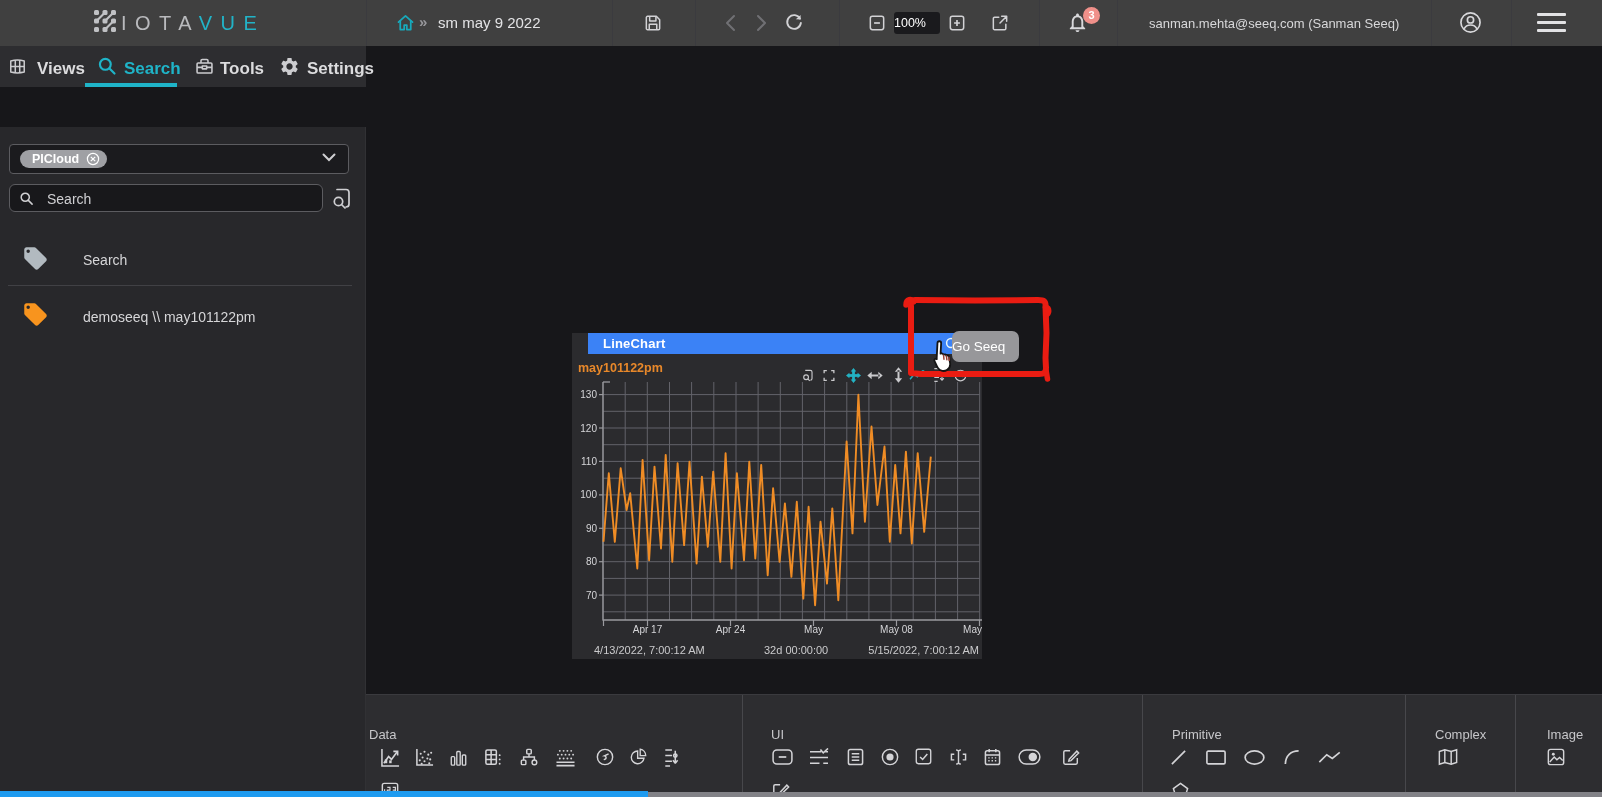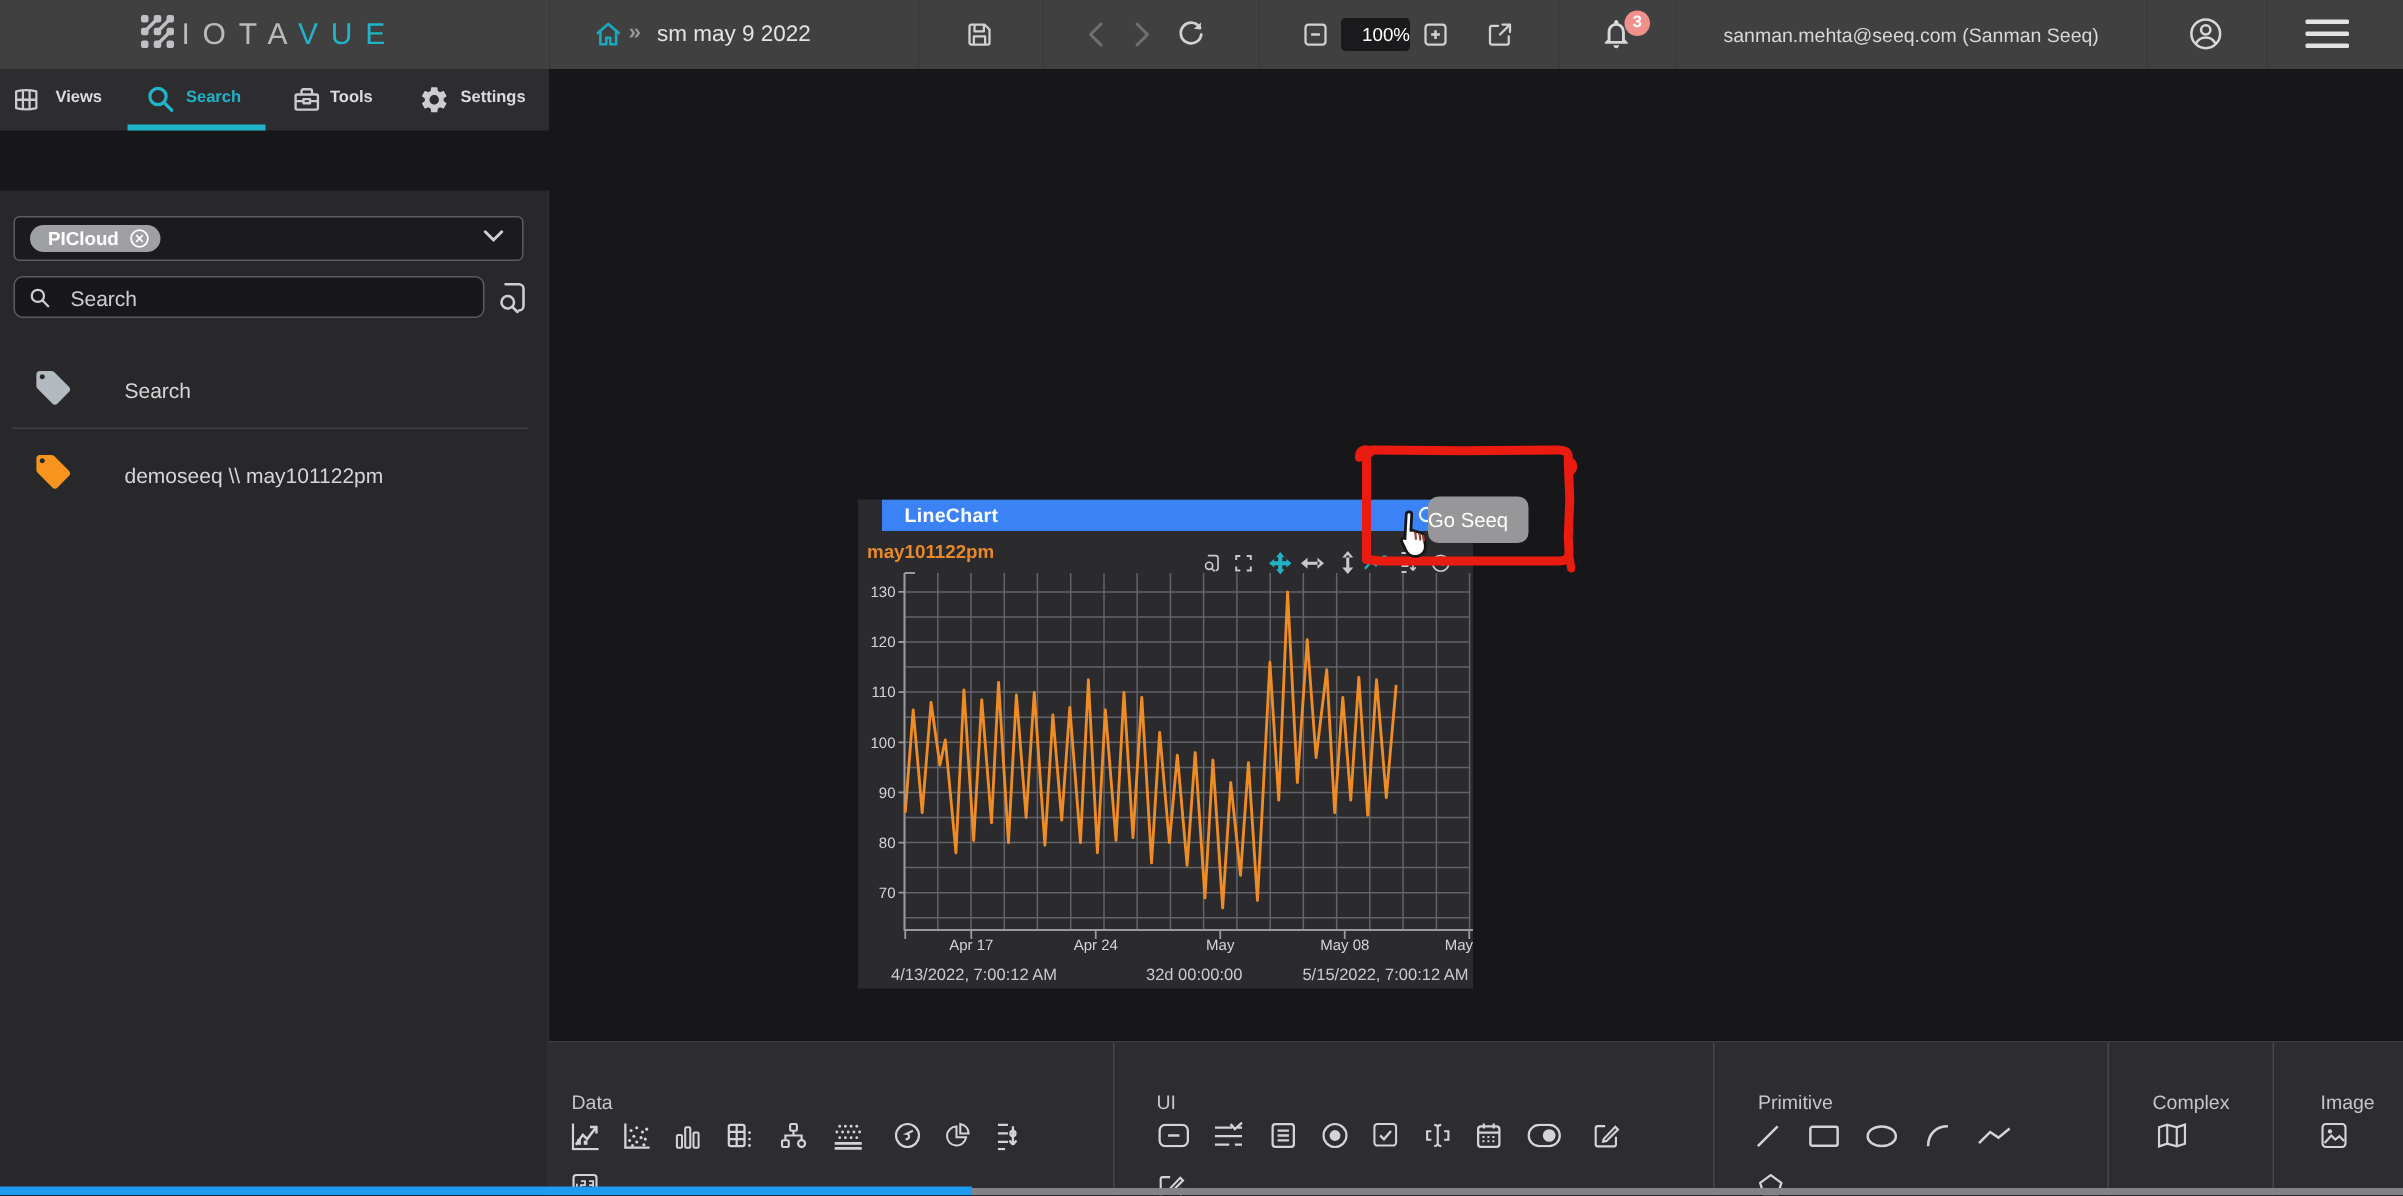--- a/index.html
+++ b/index.html
@@ -8,21 +8,21 @@
   .abs { position:absolute; }
   #app { position:relative; width:1602px; height:797px; background:#17171a; overflow:hidden; filter:brightness(1); }
   
   #topbar { position:absolute; left:0; top:0; width:1602px; height:46px; background:#404040; }
   .tdiv { position:absolute; top:0; width:1px; height:46px; background:#3b3b3f; }
   
   #navrow { position:absolute; left:0; top:46px; width:366px; height:41px; background:#2d2d30; }
   #subtabs { position:absolute; left:0; top:87px; width:366px; height:40px; background:#3a3a3d; }
   #sidebody { position:absolute; left:0; top:127px; width:366px; height:670px; background:#28282b; }
   #sidebody::after{ content:""; position:absolute; right:0; top:0; width:1px; height:670px; background:#313134;}
-  .navtxt { font-size:11px; font-weight:bold; color:#dcdcde; }
+  .navtxt { font-size:17px; font-weight:bold; color:#dcdcde; }
   .teal { color:#1fb4c8; }
   
   #bottompanel { position:absolute; left:366px; top:694px; width:1236px; height:103px; background:#2d2d30; border-top:1px solid #3a3a3e; }
   .pdiv { position:absolute; top:0; width:1px; height:103px; background:#47474b; }
   .ptitle { position:absolute; font-size:13px; color:#c6c6c9; }
   
   #widget { position:absolute; left:572px; top:333px; width:410px; height:326px; background:#2b2b2e; overflow:hidden; }
   #whead { position:absolute; left:16px; top:0; width:410px; height:21px; background:#3b82f6;text-decoration:underline; }
   #whead .t { position:absolute; left:15px; top:3px; font-size:13px; font-weight:bold; color:#fff; letter-spacing:.2px;}
   .serieslabel { position:absolute; left:6px; top:28px; font-size:12.5px; font-weight:bold; color:#e8882a; }
@@ -82,21 +82,21 @@
       </svg>
     <svg class="abs" style="left:783px;top:12px" width="22" height="22" viewBox="0 0 24 24" fill="none" stroke="#d2d2d5" stroke-width="2" stroke-linecap="round">
       <path d="M18.6 7.2 A7.5 7.5 0 1 0 19.5 12"></path>
       <path d="M19.3 3.2 L19 8.3 L14 7.9" fill="#d2d2d5" stroke="none"></path>
     </svg>
 
     <svg class="abs" style="left:867px;top:13px" width="20" height="20" viewBox="0 0 24 24" fill="none" stroke="#d2d2d5" stroke-width="1.8">
         <rect x="4" y="4" width="16" height="16" rx="2.5"></rect>
         <path d="M8.5 12 H15.5" stroke-width="2"></path>
       </svg>
-    <div class="abs" style="left:894px;top:12px;width:46px;height:22px;background:#1a1a1d;border-radius:3px;color:#fff;font-size:12.5px;text-align:right;line-height:22px">100%</div>
+    <div class="abs" style="left:894px;top:12px;width:46px;height:22px;background:#1a1a1d;border-radius:3px;color:#fff;font-size:12.5px;text-align:left;line-height:22px">100%</div>
     <svg class="abs" style="left:947px;top:13px" width="20" height="20" viewBox="0 0 24 24" fill="none" stroke="#d2d2d5" stroke-width="1.8">
         <rect x="4" y="4" width="16" height="16" rx="2.5"></rect>
         <path d="M8.5 12 H15.5 M12 8.5 V15.5" stroke-width="2"></path>
       </svg>
     <svg class="abs" style="left:990px;top:13px" width="20" height="20" viewBox="0 0 24 24" fill="none" stroke="#d2d2d5" stroke-width="1.8" stroke-linecap="round" stroke-linejoin="round">
       <path d="M19 13.5 V18.5 A1.5 1.5 0 0 1 17.5 20 H5.5 A1.5 1.5 0 0 1 4 18.5 V6.5 A1.5 1.5 0 0 1 5.5 5 H10.5"></path>
       <path d="M14 4 H20 V10 M20 4 L12 12"></path>
     </svg>
 
     <svg class="abs" style="left:1066px;top:11px" width="23" height="23" viewBox="0 0 24 24" fill="#d8d8db">
@@ -296,21 +296,21 @@
     <div class="abs" style="left:22px;top:311px;font-size:11px;color:#cbcbcd">4/13/2022, 7:00:12 AM</div>
     <div class="abs" style="left:192px;top:311px;font-size:11px;color:#cbcbcd">32d 00:00:00</div>
     <div class="abs" style="right:3px;top:311px;font-size:11px;color:#cbcbcd">5/15/2022, 7:00:12 AM</div>
   </div>
 
   <div id="bottompanel">
     <div class="pdiv" style="left:376px"></div>
     <div class="pdiv" style="left:776px"></div>
     <div class="pdiv" style="left:1039px"></div>
     <div class="pdiv" style="left:1149px"></div>
-    <div class="ptitle" style="left:15px;top:32px">Data</div>
+    <div class="ptitle" style="left:3px;top:32px">Data</div>
     <div class="ptitle" style="left:405px;top:32px">UI</div>
     <div class="ptitle" style="left:806px;top:32px">Primitive</div>
     <div class="ptitle" style="left:1069px;top:32px">Complex</div>
     <div class="ptitle" style="left:1181px;top:32px">Image</div>
     <svg class="abs" style="left:15px;top:53px" width="19" height="19" viewBox="0 0 20 20" fill="none" stroke="#d4d4d7" stroke-width="1.6">
         <path d="M1 1 V19 H19"></path>
         <path d="M3 16 L8 9 L11 12 L17 4" stroke-width="1.7"></path>
         <path d="M13 3.5 H17.5 V8" stroke-width="1.7"></path>
         <rect x="4" y="12" width="2.6" height="4" fill="#d4d4d7" stroke="none"></rect>
         <rect x="8.6" y="13" width="2.6" height="3" fill="#d4d4d7" stroke="none"></rect>

